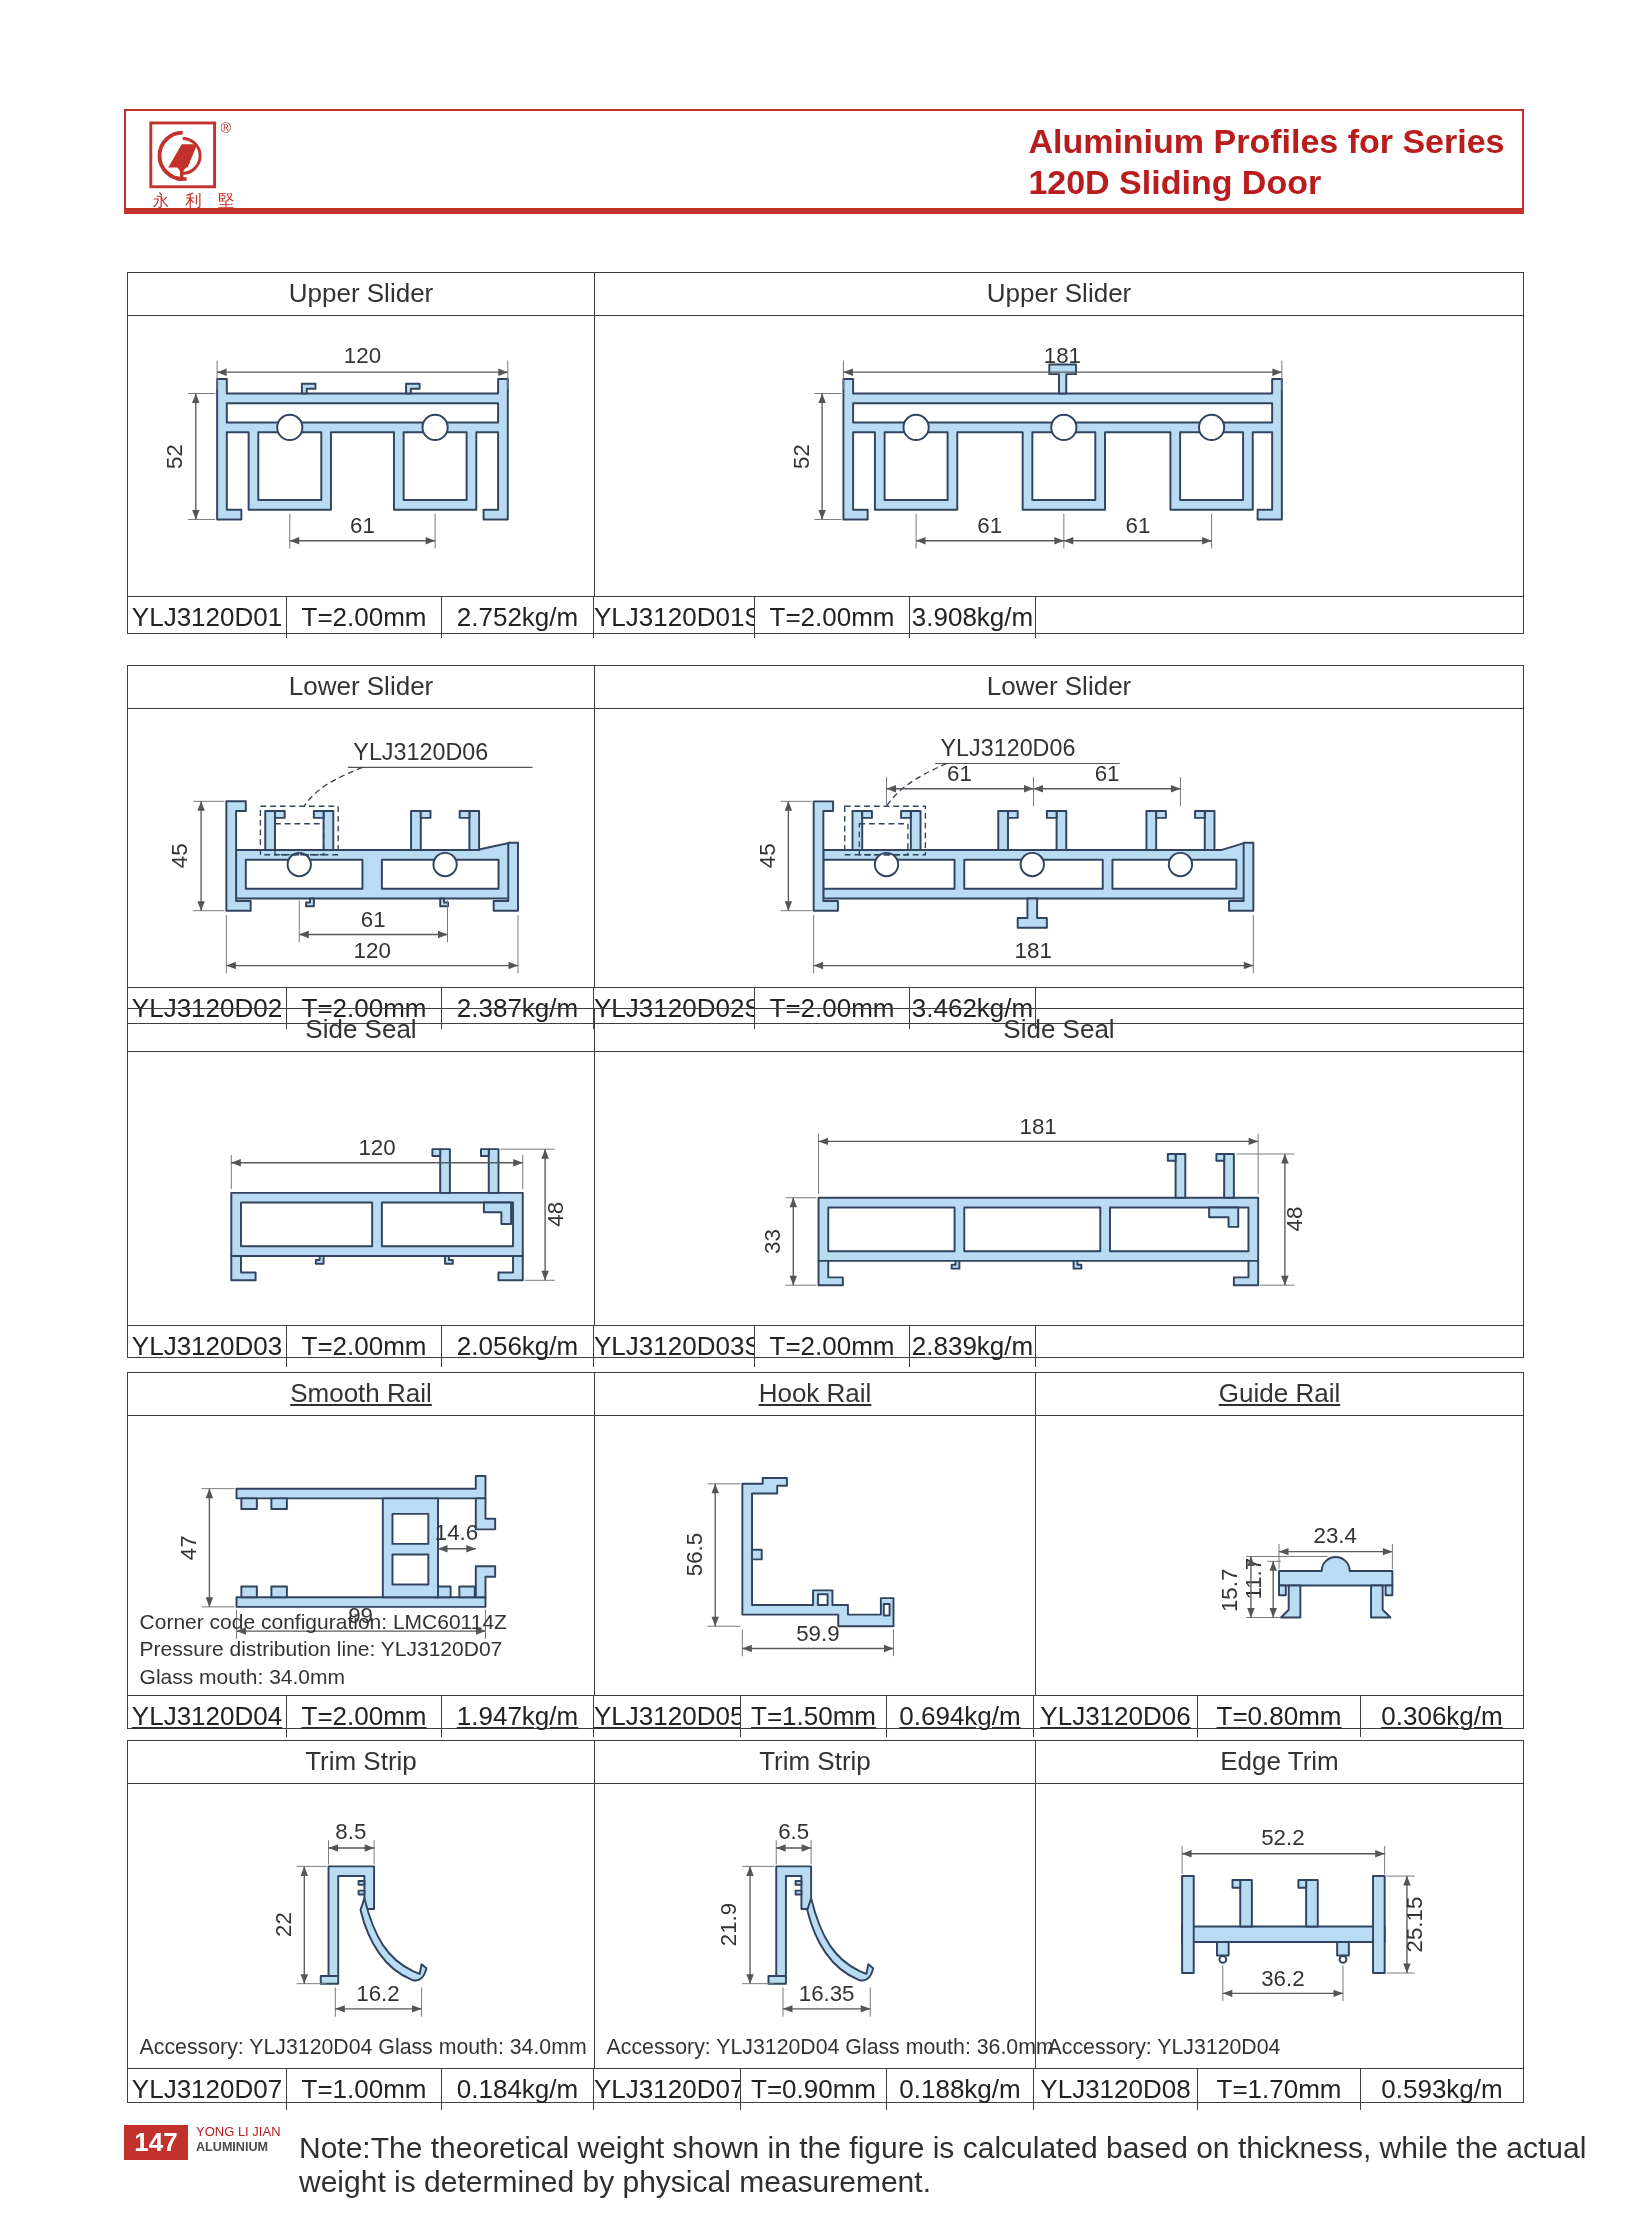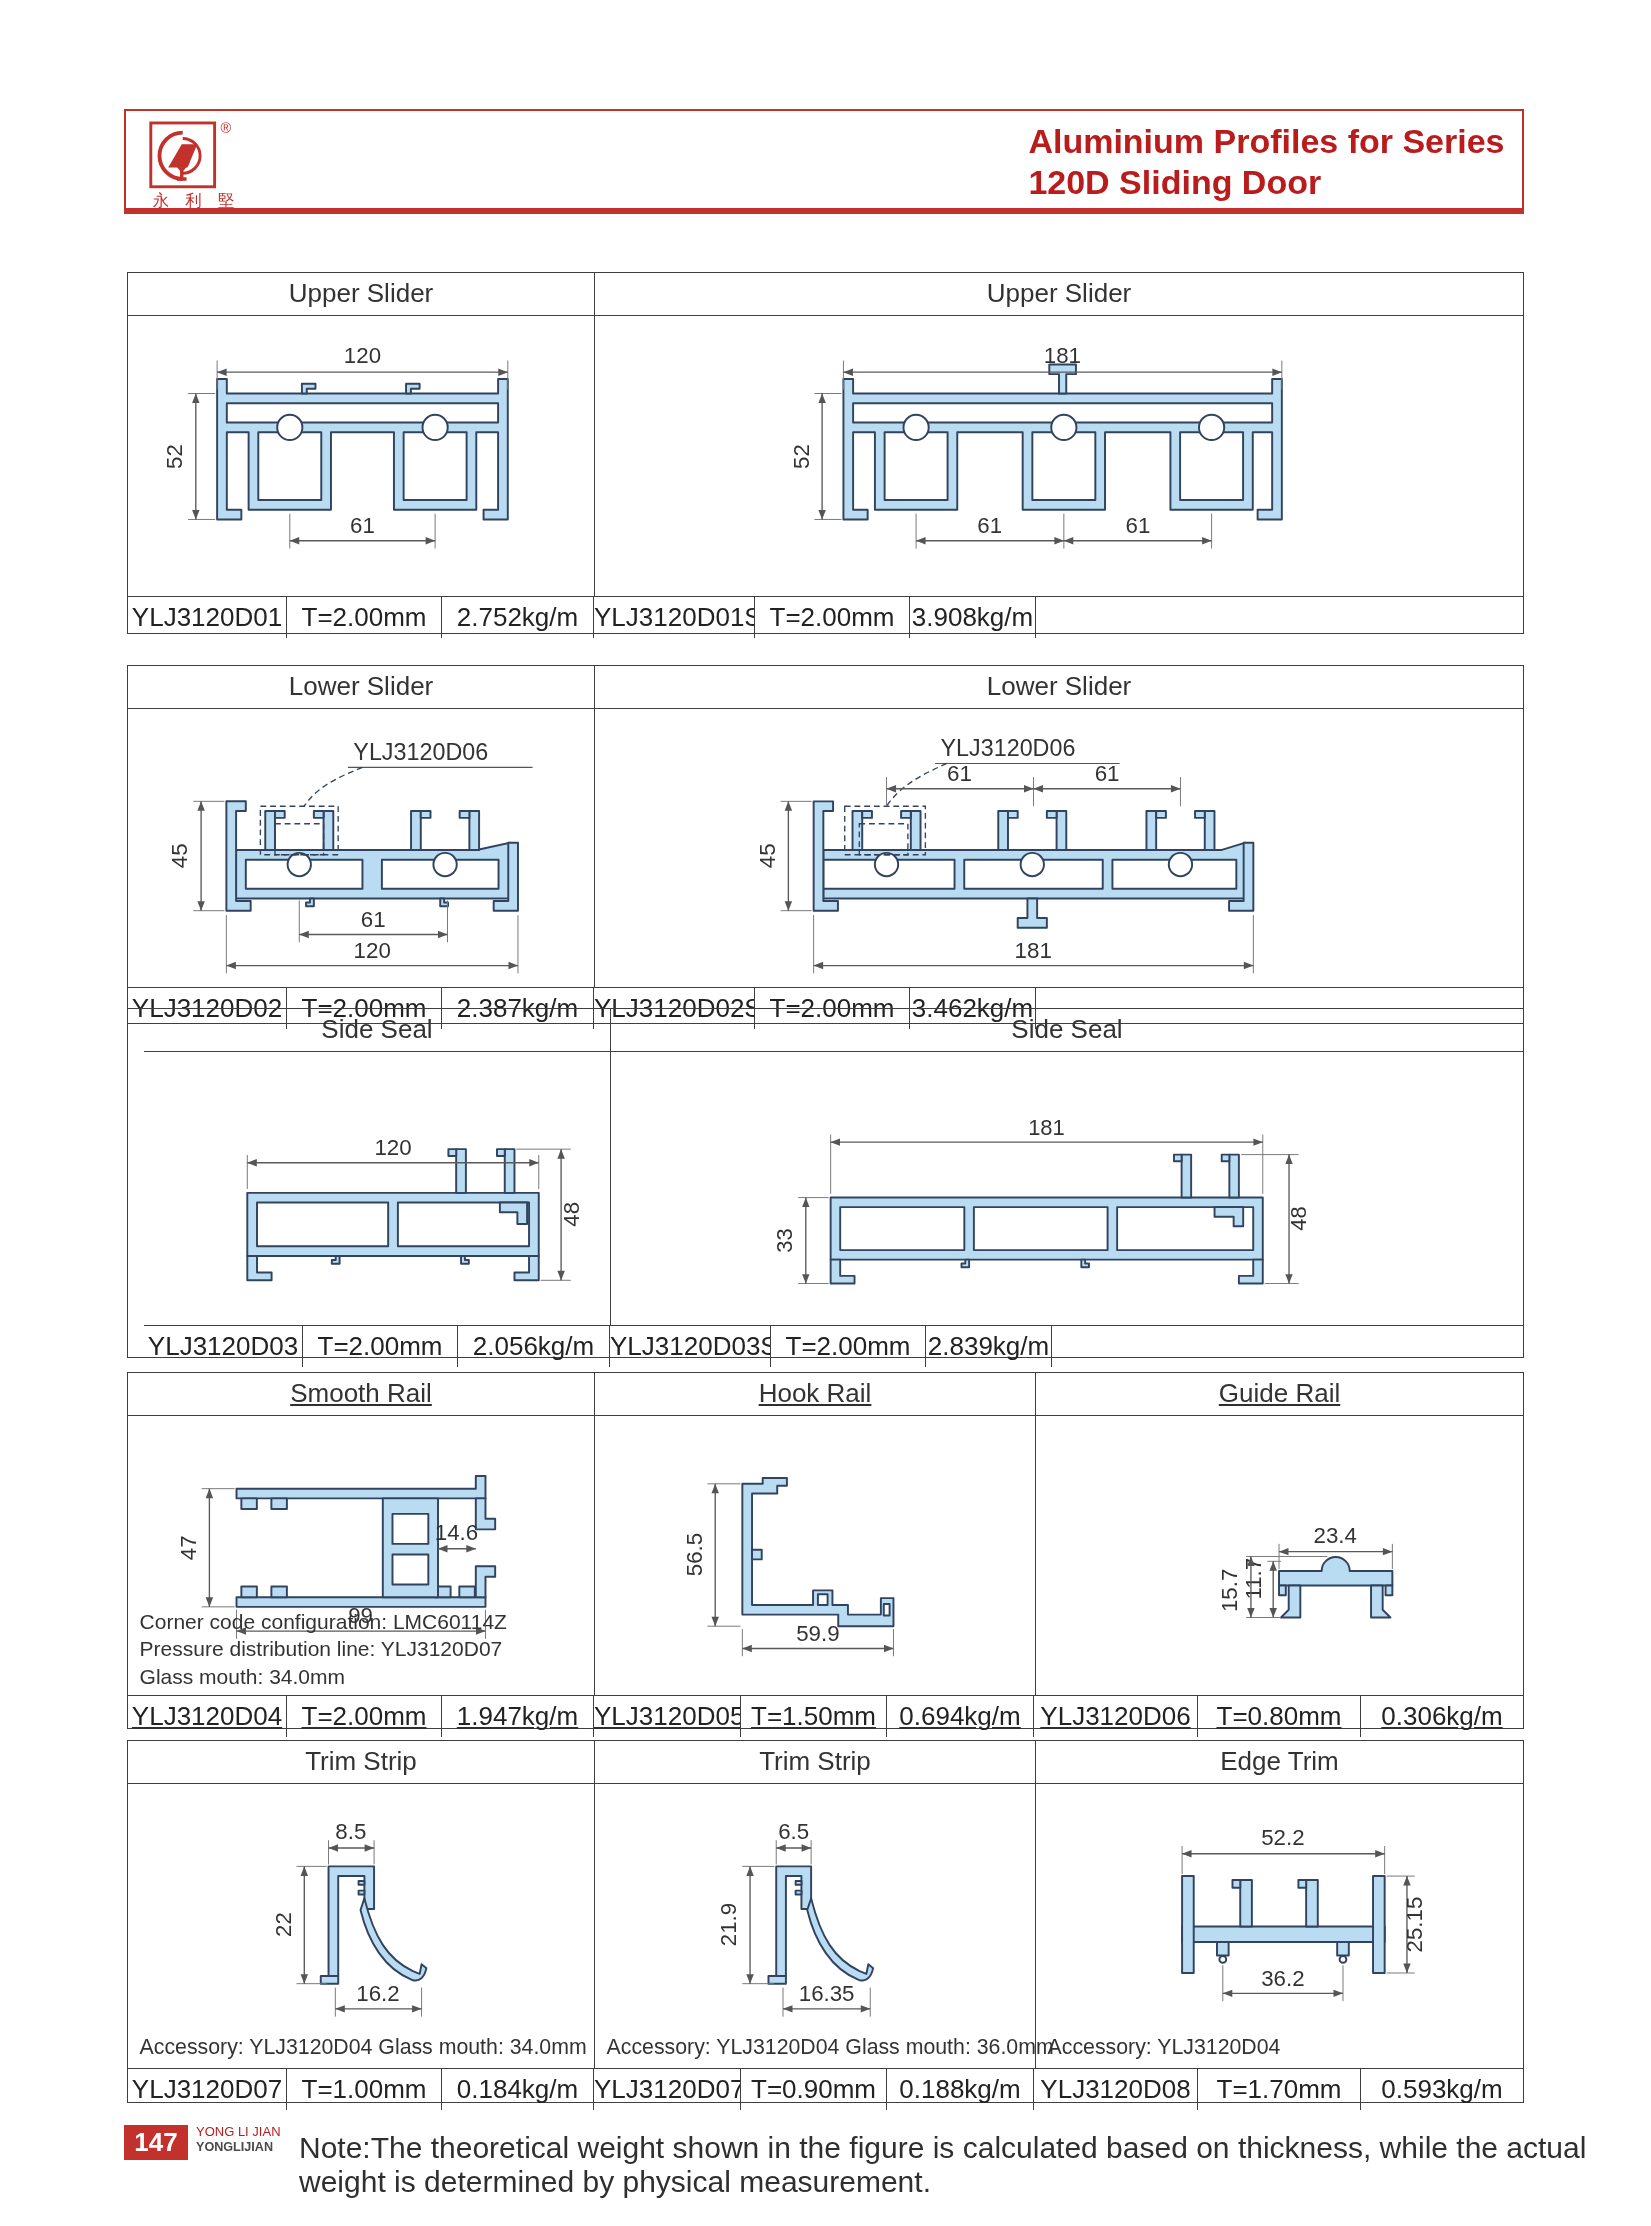--- a/index.html
+++ b/index.html
@@ -211,21 +211,21 @@
       <div class="dc" style="width:159px">YLJ3120D02</div>
       <div class="dc" style="width:155px">T=2.00mm</div>
       <div class="dc" style="width:152px">2.387kg/m</div>
       <div class="dc" style="width:161px">YLJ3120D02S</div>
       <div class="dc" style="width:155px">T=2.00mm</div>
       <div class="dc" style="width:126px">3.462kg/m</div>
       <div class="dc last" style="flex:1"></div>
     </div>
   </div>
 
-  <div class="blk" style="top:1008px;height:350px;padding-left:16px;">
+  <div class="blk" style="top:1008px;height:350px;">
     <div class="btitles">
       <div class="bt" style="width:467px">Side Seal</div>
       <div class="bt" style="flex:1">Side Seal</div>
     </div>
     <div class="bodyrow" style="height:273px;">
       <div class="bc" style="width:467px">
         <svg viewBox="0 0 477 281" preserveAspectRatio="xMidYMid meet">
           <path class="pf" fill-rule="evenodd" d="M105,145 H405 V210 H105 Z M115,155 H250 V200 H115 Z M260,155 H395 V200 H260 Z"></path>
           <path class="pf" d="M105,210 V235 H130 V227 H115 V210 Z"></path>
           <path class="pf" d="M405,210 V235 H380 V227 H395 V210 Z"></path>
@@ -432,18 +432,18 @@
       <div class="dc" style="width:147px">0.188kg/m</div>
       <div class="dc" style="width:164px">YLJ3120D08</div>
       <div class="dc" style="width:163px">T=1.70mm</div>
       <div class="dc last" style="flex:1">0.593kg/m</div>
     </div>
   </div>
 
   <div class="pgbox">147</div>
   <div class="fbrand">
     <div class="fb1">YONG LI JIAN</div>
-    <div class="fb2">YONGLIJIAN</div>
+    <div class="fb2">ALUMINIUM</div>
   </div>
   <div class="fnote">Note:The theoretical weight shown in the figure is calculated based on thickness, while the actual weight is determined by physical measurement.</div>
 
 </div>
 
 
 </body></html>

